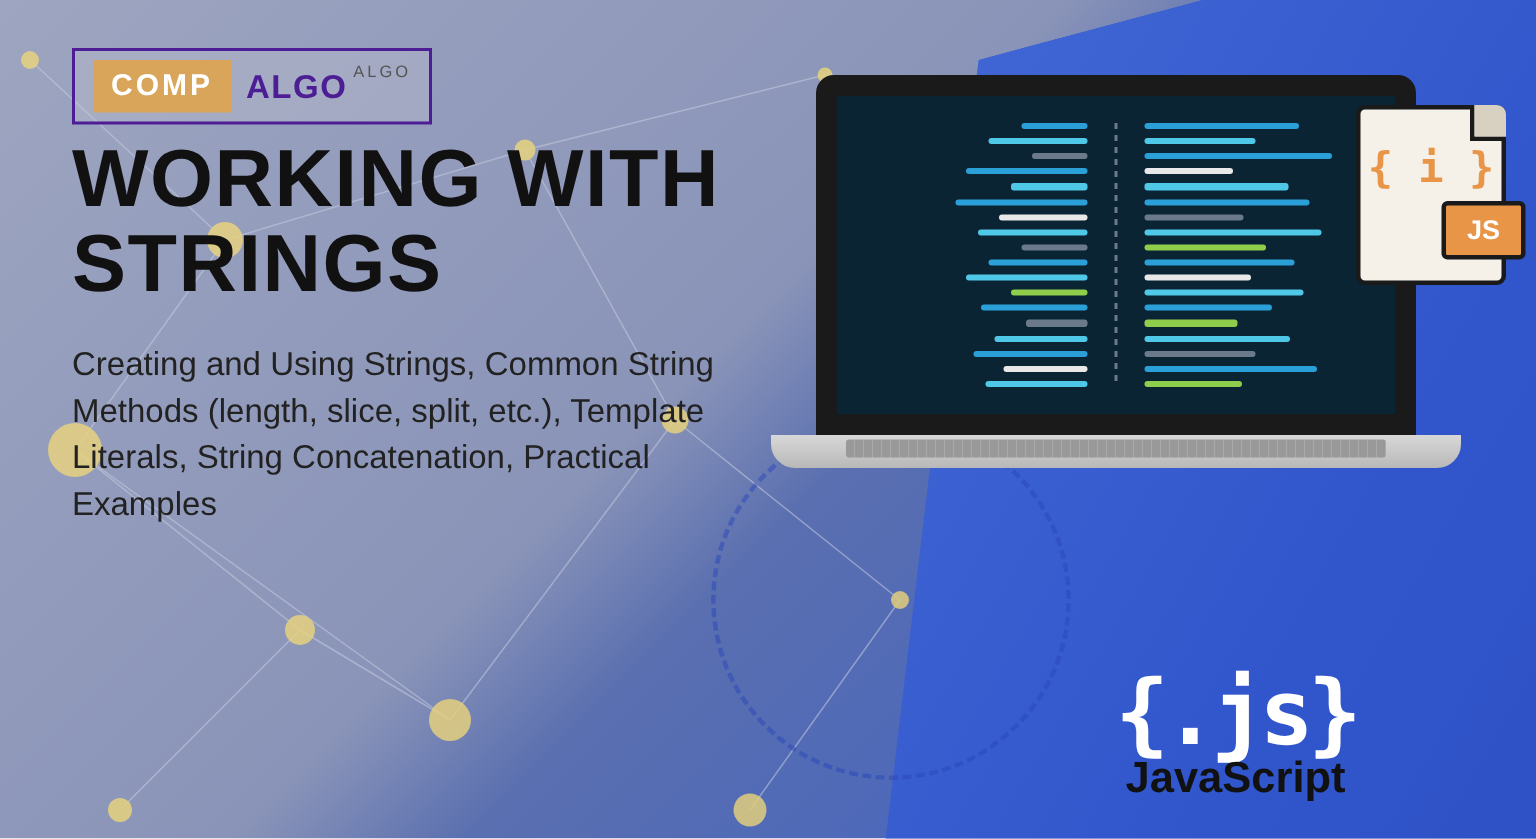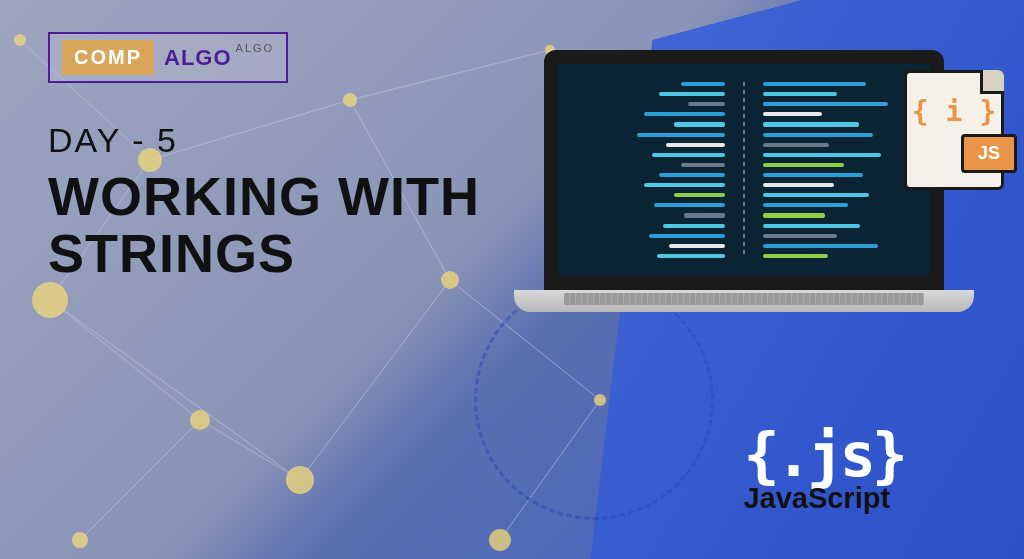--- a/index.html
+++ b/index.html
@@ -185,23 +185,23 @@
       background: #e89548;
       color: #fff;
       border: 3px solid #1a1a1a;
       font-weight: 800;
       font-size: 18px;
       padding: 6px 14px;
       border-radius: 4px;
     }
     .js-logo-area {
       position: absolute;
-      bottom: 44px;
+      bottom: 23px;
       right: 120px;
-      text-align: left;
+      text-align: center;
       z-index: 15;
     }
     .js-braces {
       color: #fff;
       font-size: 60px;
       font-weight: 700;
       font-family: monospace;
       letter-spacing: -4px;
     }
     .js-text {
@@ -267,22 +267,22 @@
 
 <div class="diagonal"></div>
 <div class="dashed-circle"></div>
 
 <div class="content">
   <div class="logo-box">
     <span class="logo-comp">COMP</span>
     <span class="logo-algo">ALGO</span>
     <span class="logo-labs">ALGO</span>
   </div>
-  <div class="day-label">DAY - 5</div>
   <div class="title">WORKING WITH STRINGS</div>
+  <div class="description">Creating and Using Strings, Common String Methods (length, slice, split, etc.), Template Literals, String Concatenation, Practical Examples</div>
 </div>
 
 <div class="laptop-area">
   <div class="js-file-icon">
     <div class="file-body">
       <div class="file-fold"></div>
       <div class="file-braces">{ i }</div>
       <div class="file-badge">JS</div>
     </div>
   </div>

